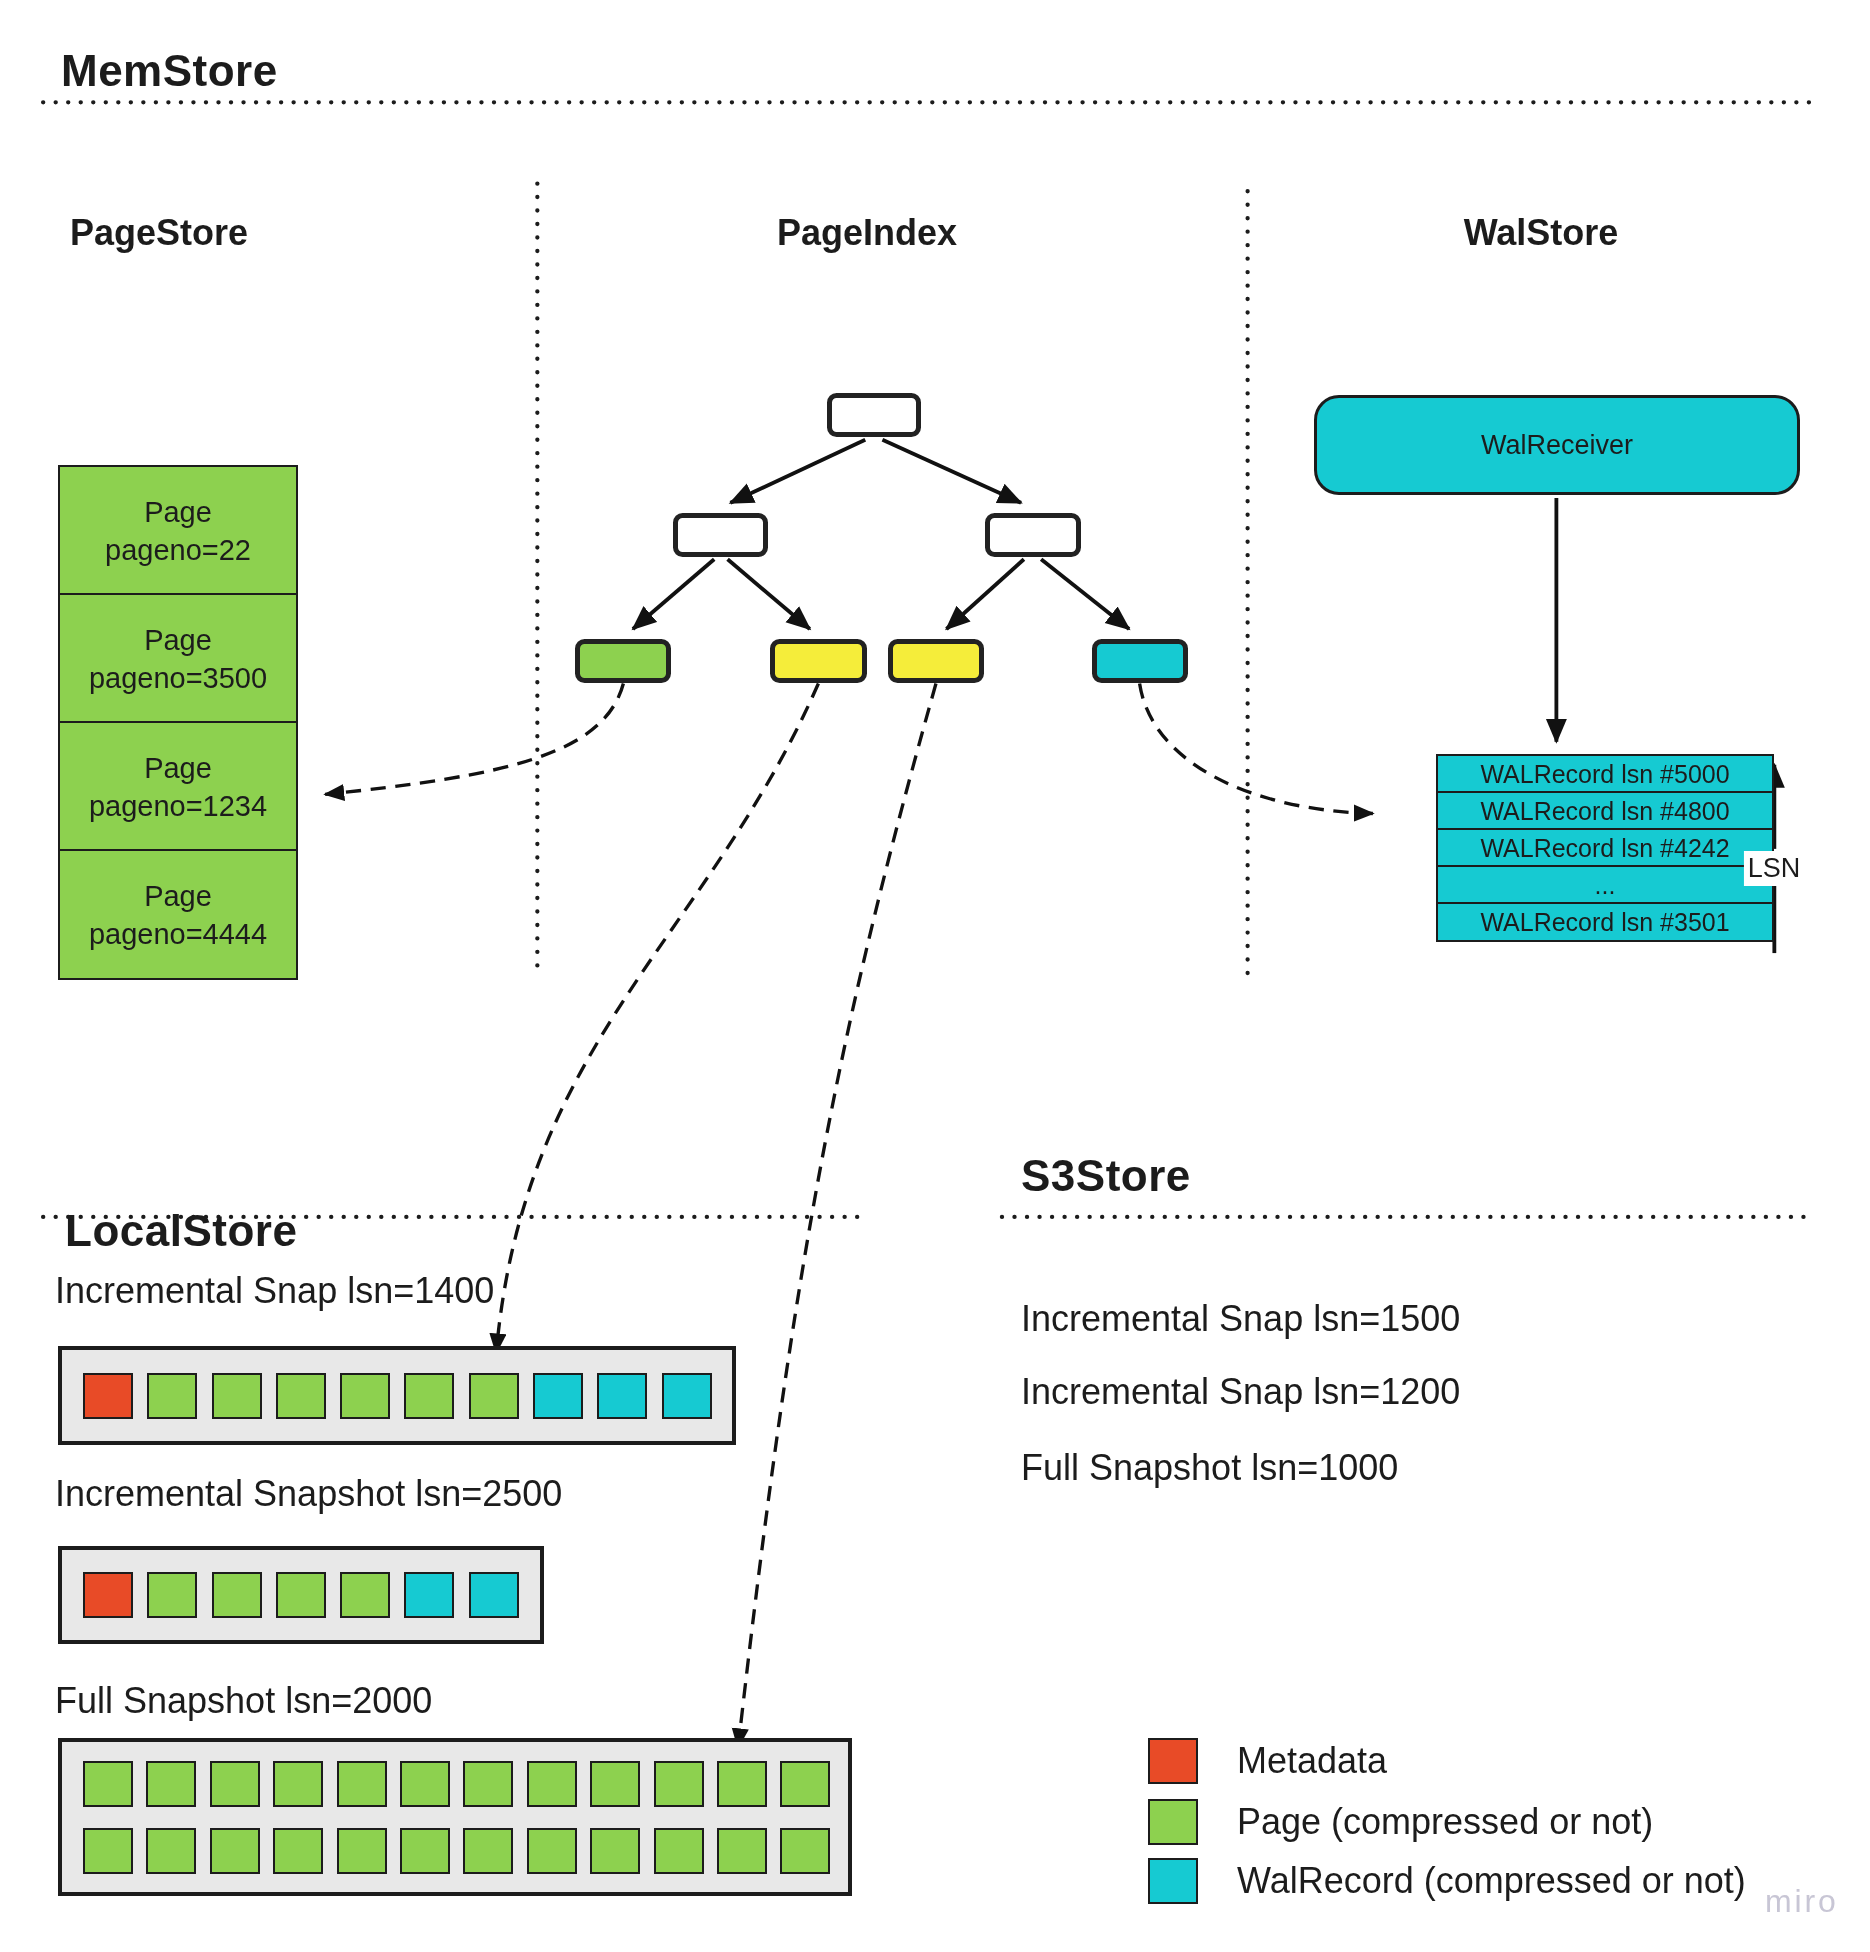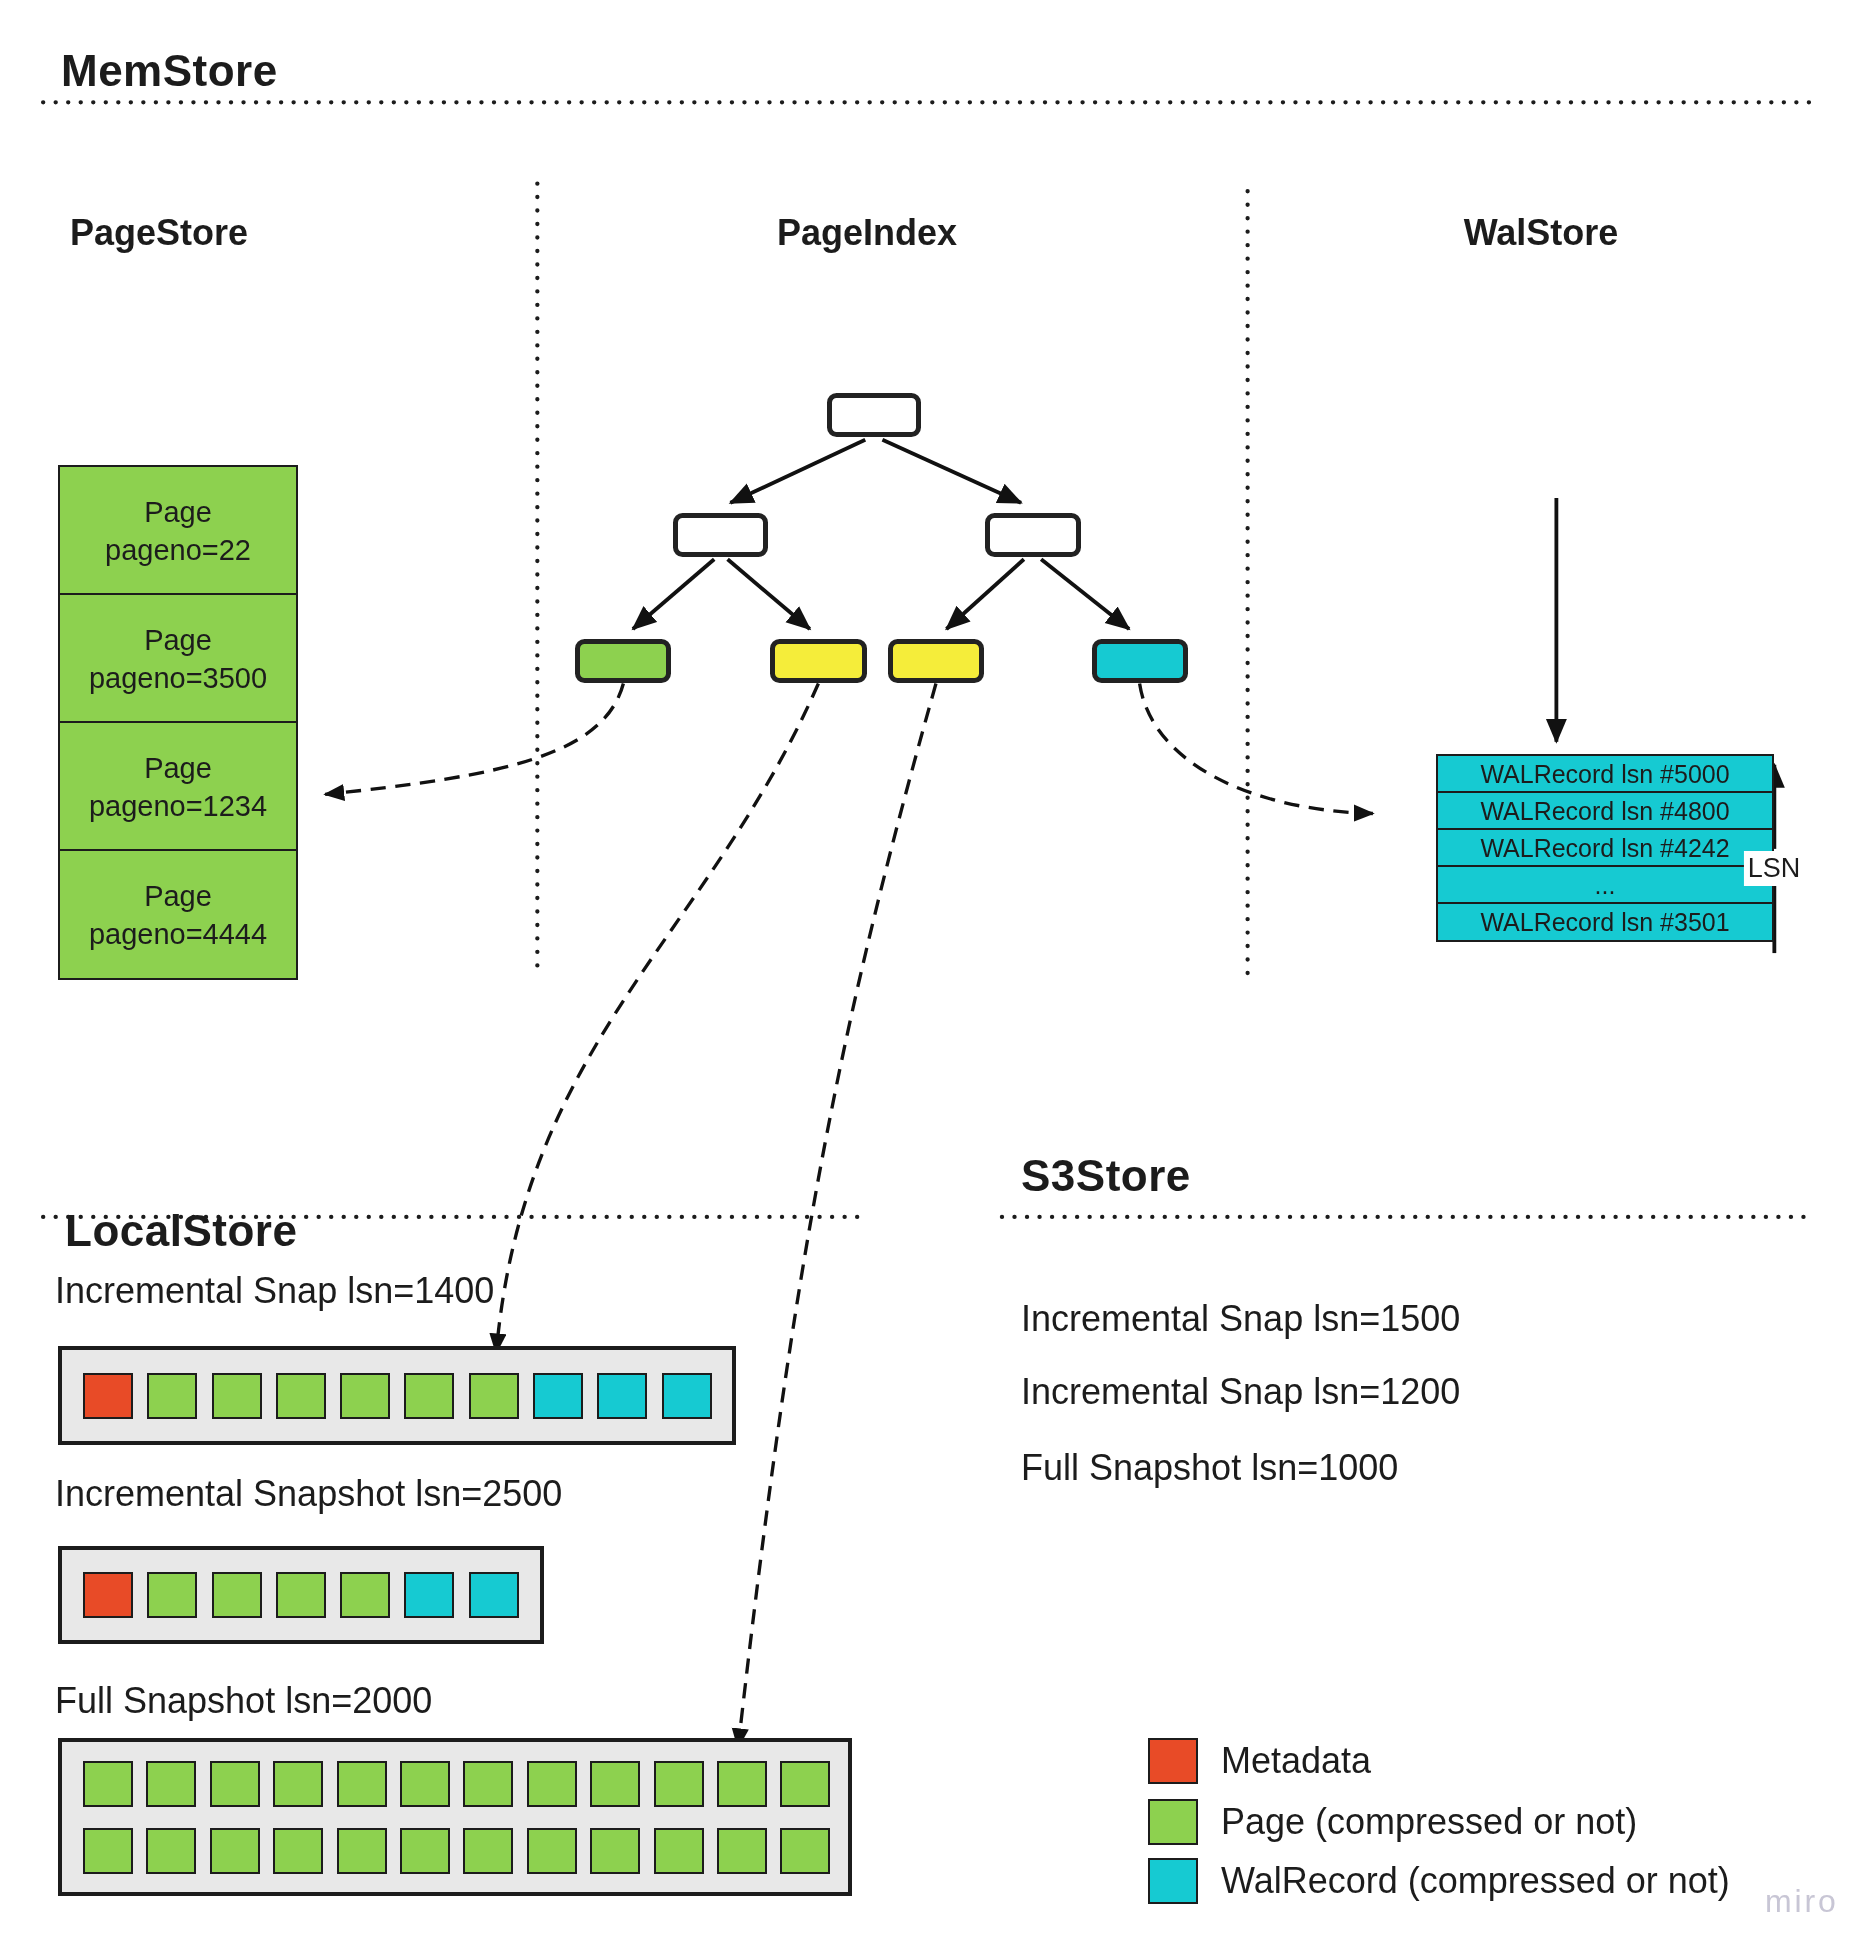--- a/index.html
+++ b/index.html
@@ -67,21 +67,21 @@
   .sqrow{display:flex;gap:13.4px;}
   .sq{
     box-sizing:border-box;width:50px;height:46px;border:2.9px solid var(--ink);
     flex:0 0 auto;background:#ccc;
   }
   .sq[data-kind="metadata"]{background:var(--red);}
   .sq[data-kind="page"]{background:var(--green);}
   .sq[data-kind="walrecord"]{background:var(--cyan);}
 
   
-  .legend-row{position:absolute;display:flex;align-items:center;gap:23px;height:46px;}
+  .legend-row{position:absolute;display:flex;align-items:center;gap:39px;height:46px;}
   .legend-sq{box-sizing:border-box;width:50px;height:46px;border:2.9px solid var(--ink);}
   .legend-sq[data-kind="metadata"]{background:var(--red);}
   .legend-sq[data-kind="page"]{background:var(--green);}
   .legend-sq[data-kind="walrecord"]{background:var(--cyan);}
 
   .watermark{font-size:32px;color:var(--wm);letter-spacing:2.9px;font-weight:400;}
   svg.overlay{position:absolute;left:0;top:0;pointer-events:none;}
 </style>
 </head>
 <body>
@@ -148,20 +148,23 @@
   </div>
 
   <div class="tnode" style="left:827px;top:393px;width:94px;"></div>
   <div class="tnode" style="left:673px;top:513px;width:95px;"></div>
   <div class="tnode" style="left:985px;top:513px;width:96px;"></div>
   <div class="tnode leaf" style="left:575px;top:639px;width:96px;" data-kind="page"></div>
   <div class="tnode leaf" style="left:770px;top:639px;width:97px;" data-kind="snapshot"></div>
   <div class="tnode leaf" style="left:888px;top:639px;width:96px;" data-kind="snapshot"></div>
   <div class="tnode leaf" style="left:1092px;top:639px;width:96px;" data-kind="walrecord"></div>
 
+  <div class="abs walreceiver">
+    <span>WalReceiver</span>
+  </div>
 
   <div class="abs" style="left:1388px;top:754px;">
     <div class="walrow">WALRecord lsn #5000</div>
     <div class="walrow">WALRecord lsn #4800</div>
     <div class="walrow">WALRecord lsn #4242</div>
     <div class="walrow">...</div>
     <div class="walrow">WALRecord lsn #3501</div>
   </div>
 
   <div class="abs lsn-label centerx" style="left:1774px;top:851px;">LSN</div>

